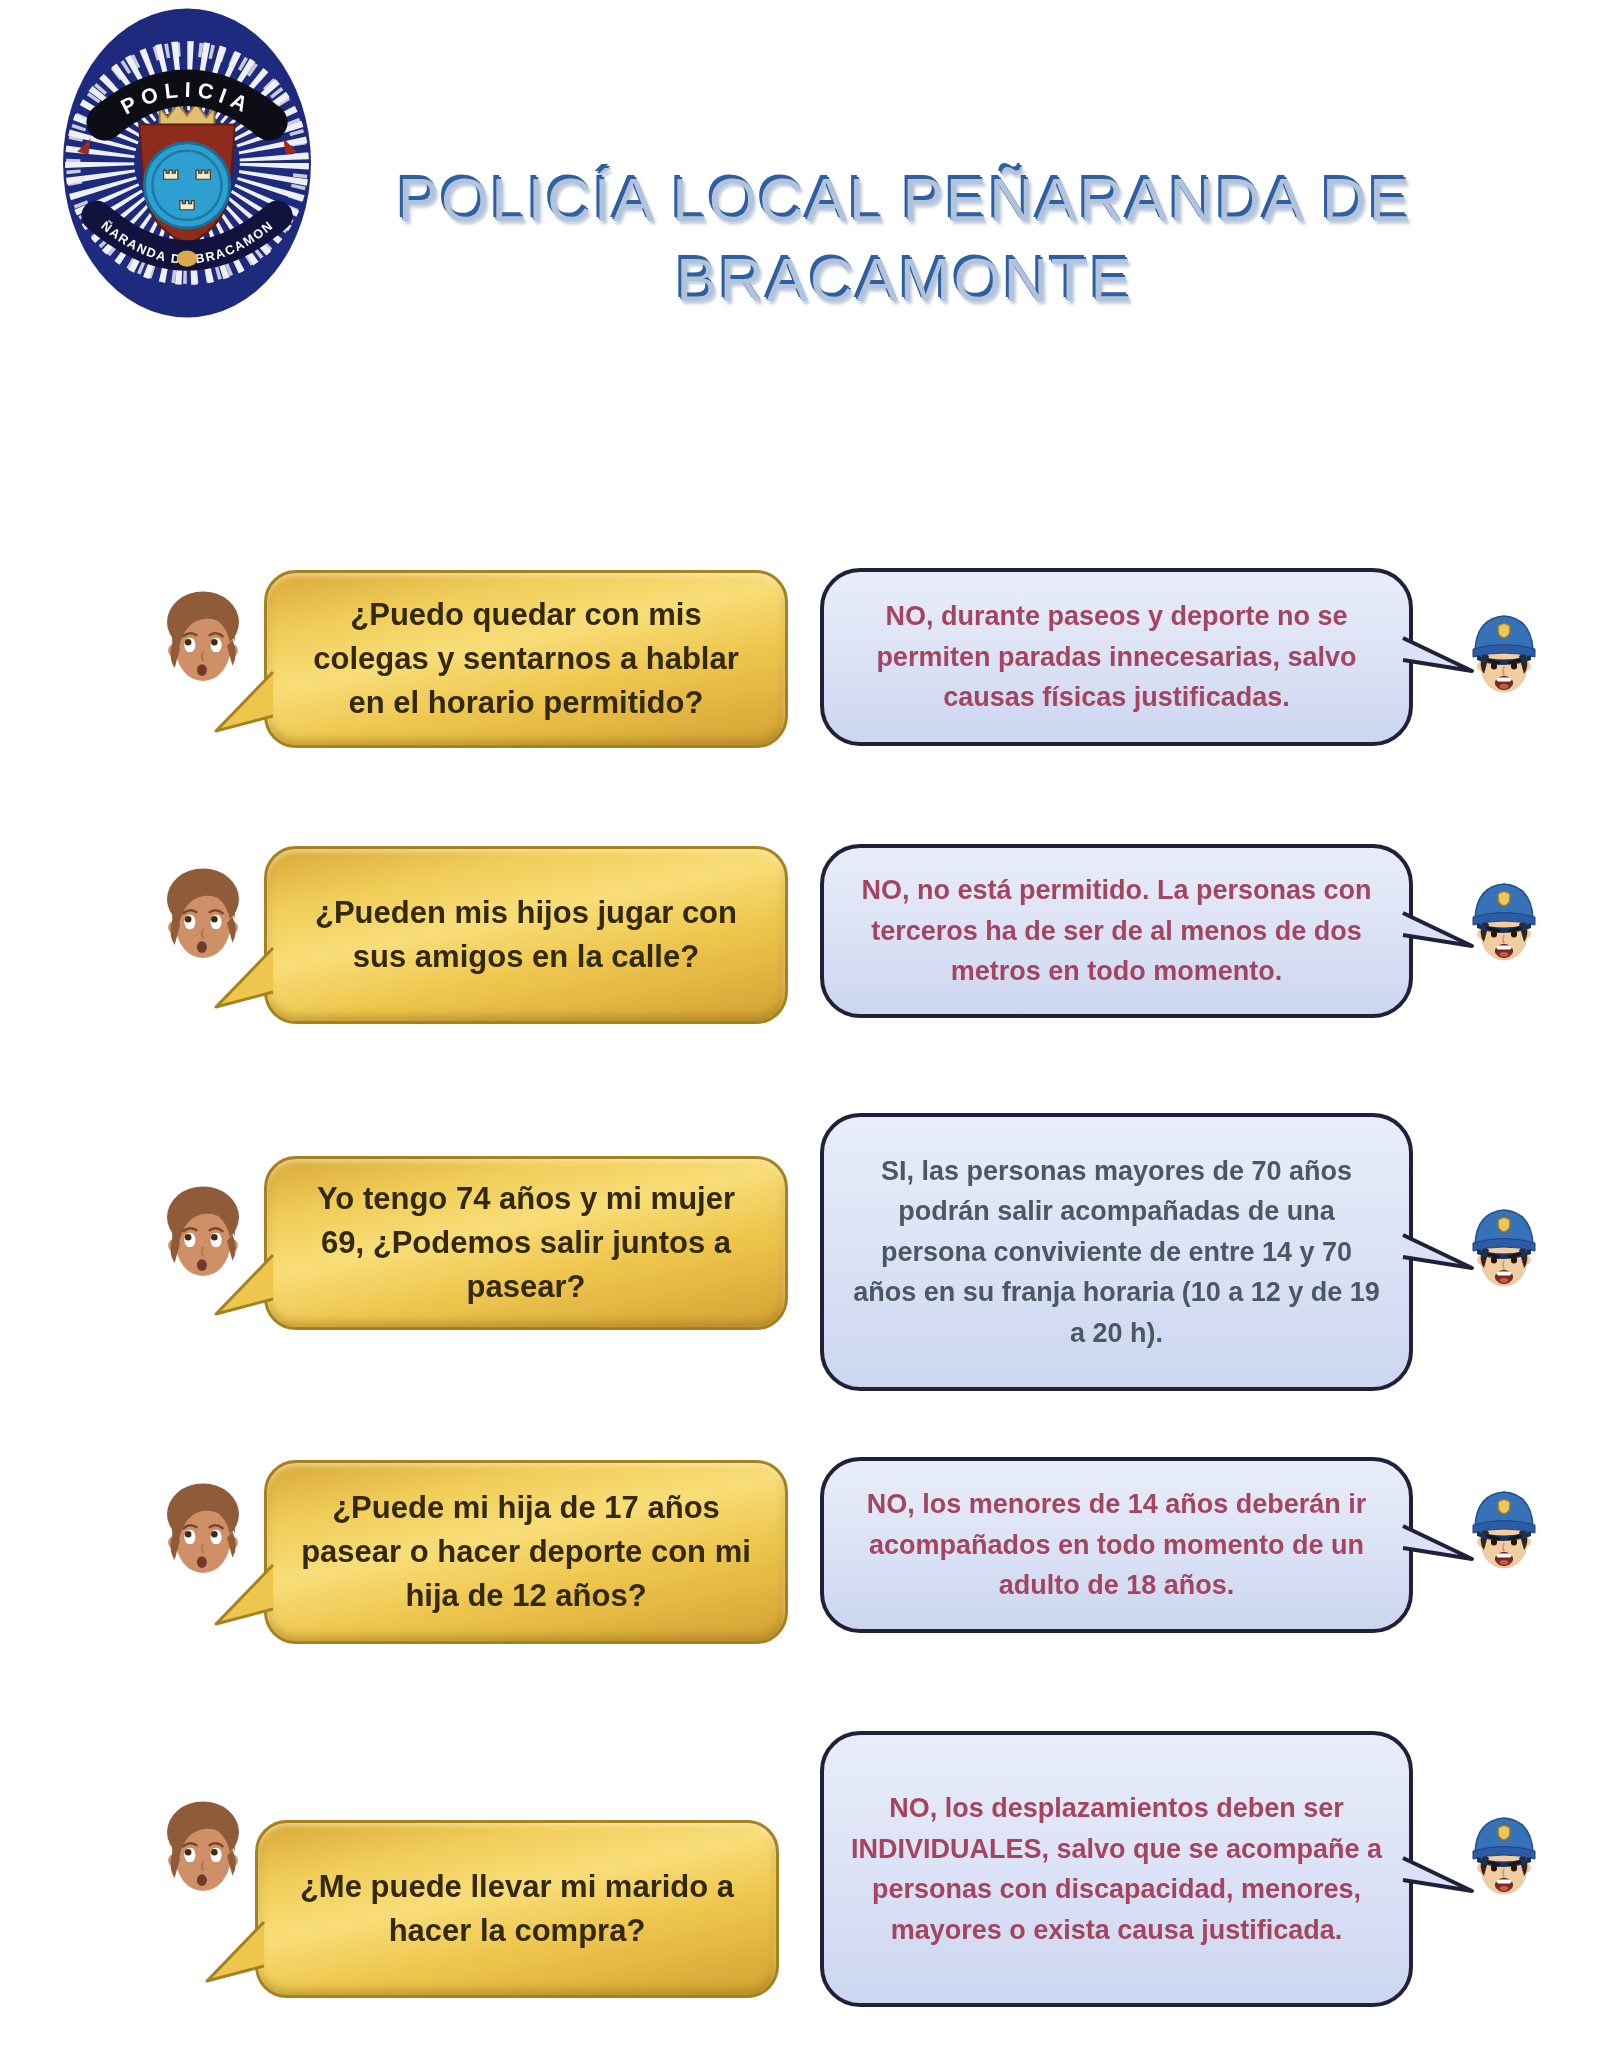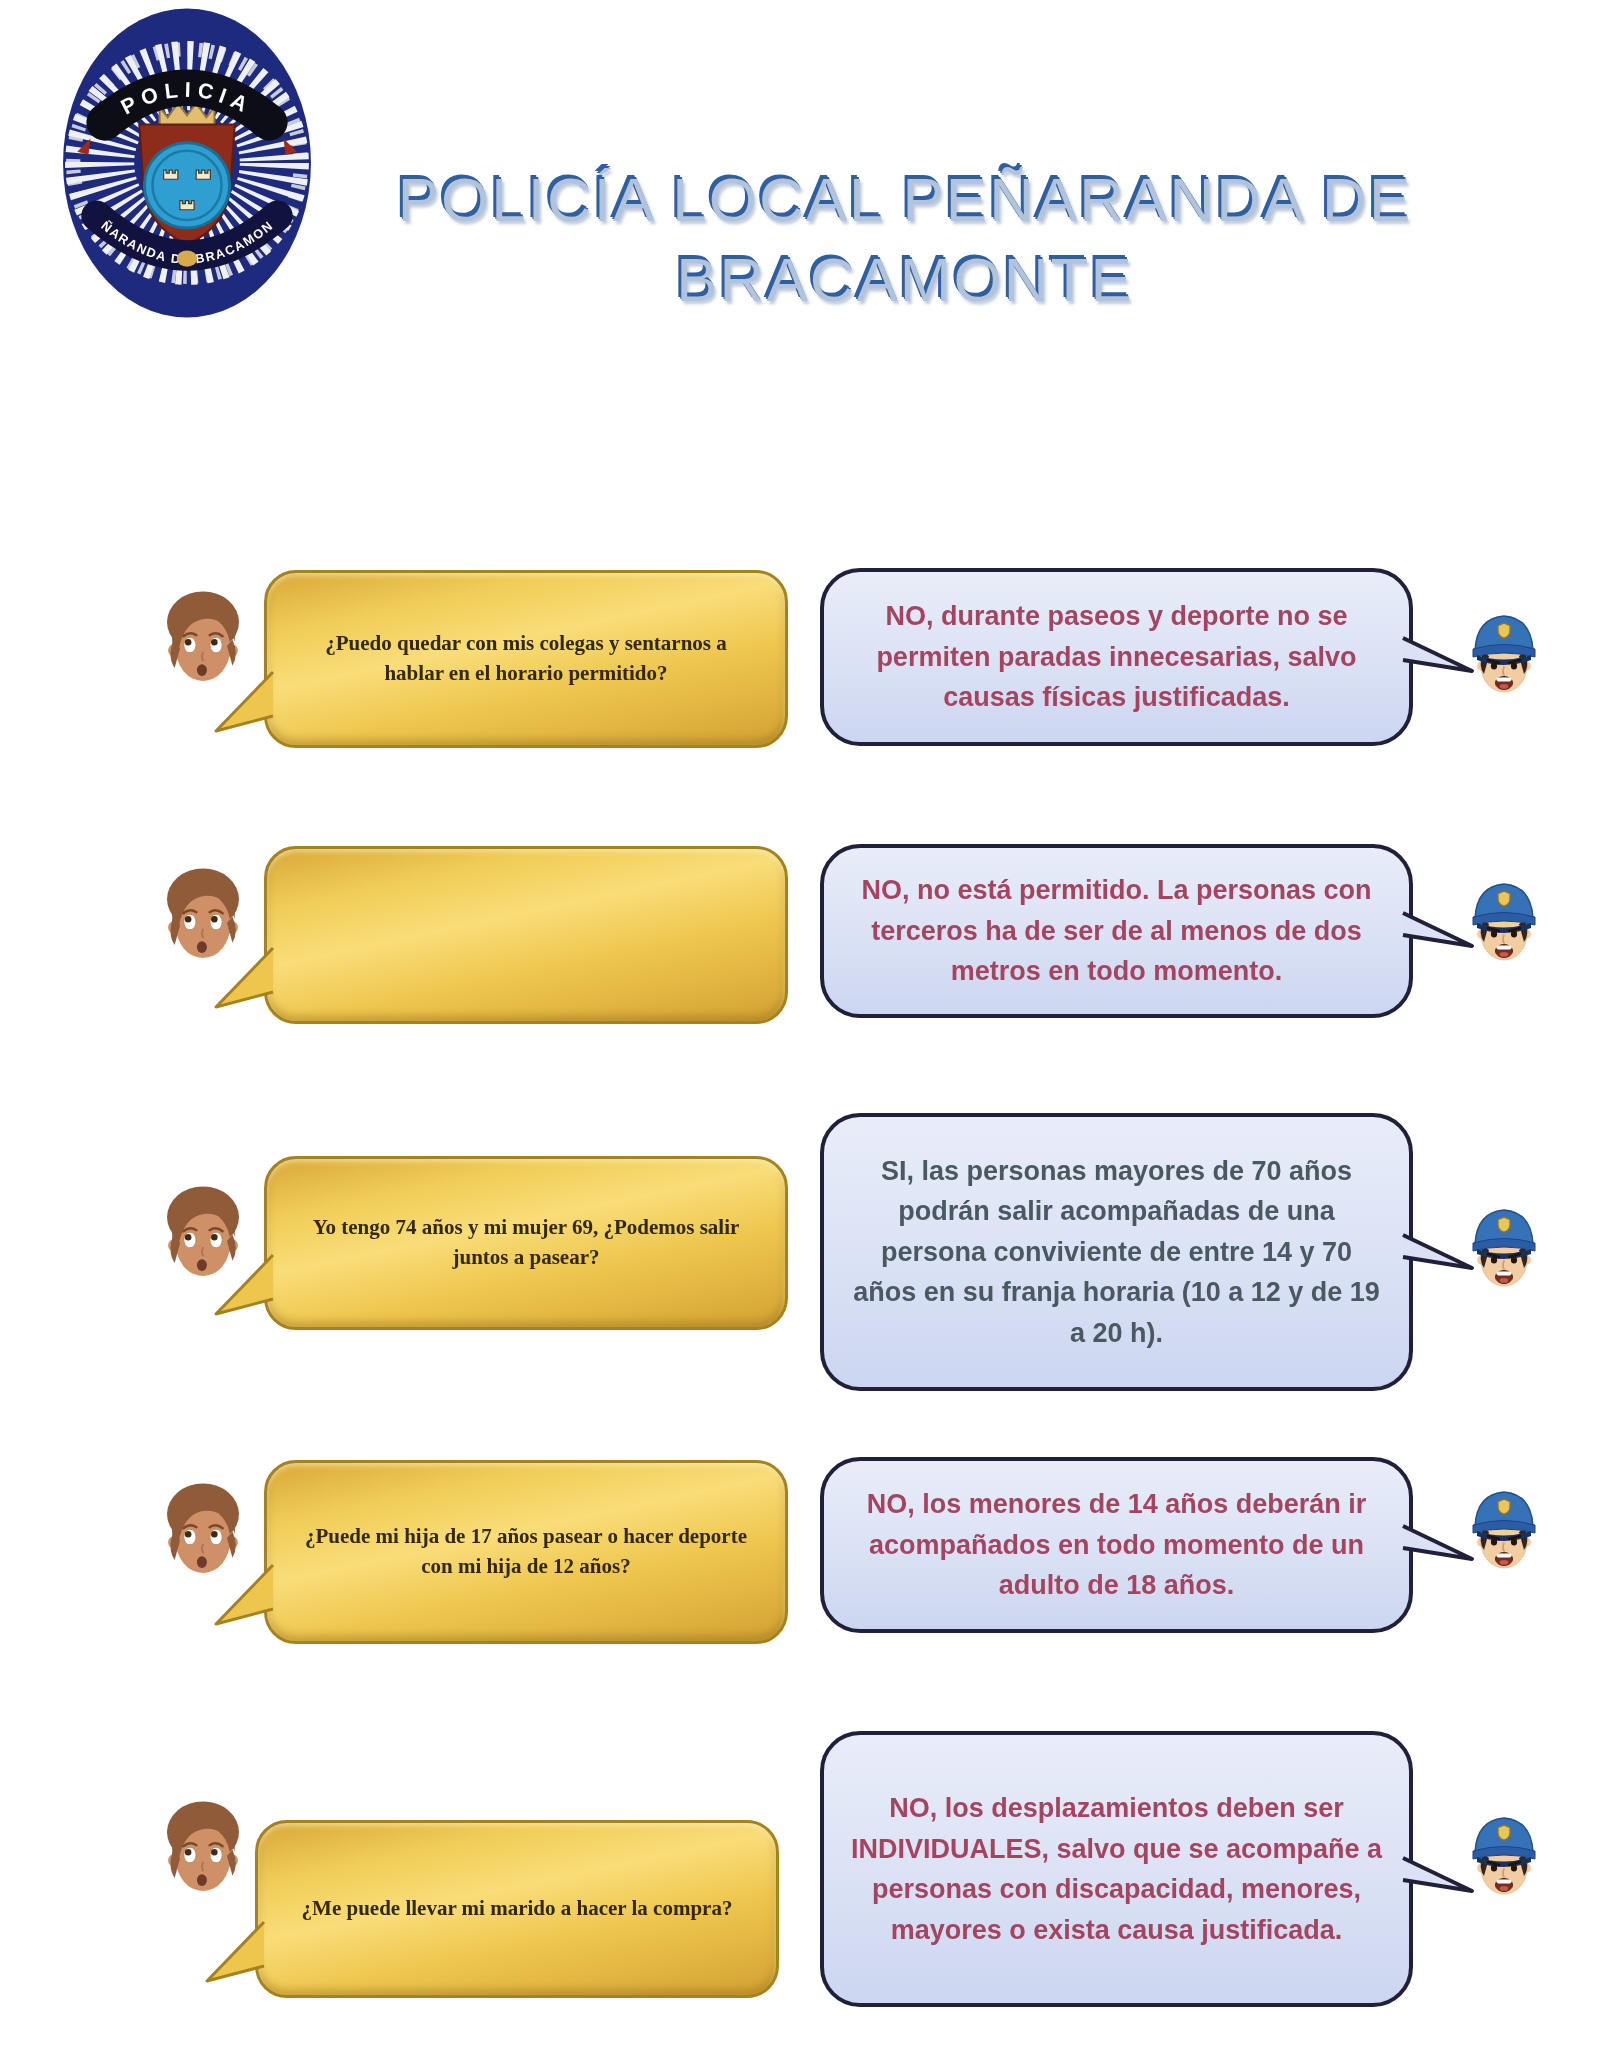--- a/index.html
+++ b/index.html
@@ -13,22 +13,22 @@
          text-shadow:-3px -4px 0 #2e5f9e,-1px -2px 0 #2e5f9e,2px 3px 3px rgba(140,160,195,.55);}
 
   
   .badge{position:absolute;left:60px;top:4px;width:254px;height:318px;}
 
   
   .q-bubble{position:absolute;border-radius:32px;border:3px solid #a5821f;
             background:linear-gradient(168deg,#d9a838 0%,#f0cd58 22%,#f8dd78 42%,#eec64e 64%,#d2a233 100%);
             box-shadow:inset 0 3px 5px rgba(255,246,205,.55), inset 0 -5px 9px rgba(128,93,14,.38);
             display:flex;align-items:center;justify-content:center;}
-  .q-text{padding:12px 34px;text-align:center;font-weight:700;font-size:21px;
-          line-height:1.42;color:#32290f;font-family:Liberation Serif, serif;}
+  .q-text{padding:12px 34px;text-align:center;font-weight:700;font-size:31px;
+          line-height:1.42;color:#32290f;}
   .q-tail{position:absolute;left:-54px;top:55%;width:62px;height:66px;}
 
   
   .a-bubble{position:absolute;border-radius:40px;border:4px solid #20203a;
             background:linear-gradient(180deg,#e9edf9 0%,#dbe2f5 52%,#ccd6f0 100%);
             display:flex;align-items:center;justify-content:center;}
   .a-text{padding:12px 24px;text-align:center;font-weight:700;font-size:27px;line-height:1.5;}
   .a-tail{position:absolute;right:-66px;width:74px;height:58px;}
 
   .emoji{position:absolute;}
@@ -144,20 +144,21 @@
       <use href="#sym-police"></use>
     </svg>
 
   <svg class="emoji" style="left:148px;top:862px;width:110px;height:120px" viewBox="0 0 100 110">
       <use href="#sym-person"></use>
     </svg>
   <div class="q-bubble" style="left:264px;top:846px;width:518px;height:172px">
     <svg class="q-tail" viewBox="0 0 62 66">
         <use href="#sym-qtail"></use>
       </svg>
+    <div class="q-text">¿Pueden mis hijos jugar con sus amigos en la calle?</div>
   </div>
   <div class="a-bubble" style="left:820px;top:844px;width:585px;height:166px">
     <svg class="a-tail" style="top:36%" viewBox="0 0 74 58">
         <use href="#sym-atail"></use>
       </svg>
     <div class="a-text ans-no">NO, no está permitido. La personas con terceros ha de ser de al menos de dos metros en todo momento.</div>
   </div>
   <svg class="emoji" style="left:1448px;top:872px;width:112px;height:100px" viewBox="0 0 110 100">
       <use href="#sym-police"></use>
     </svg>

